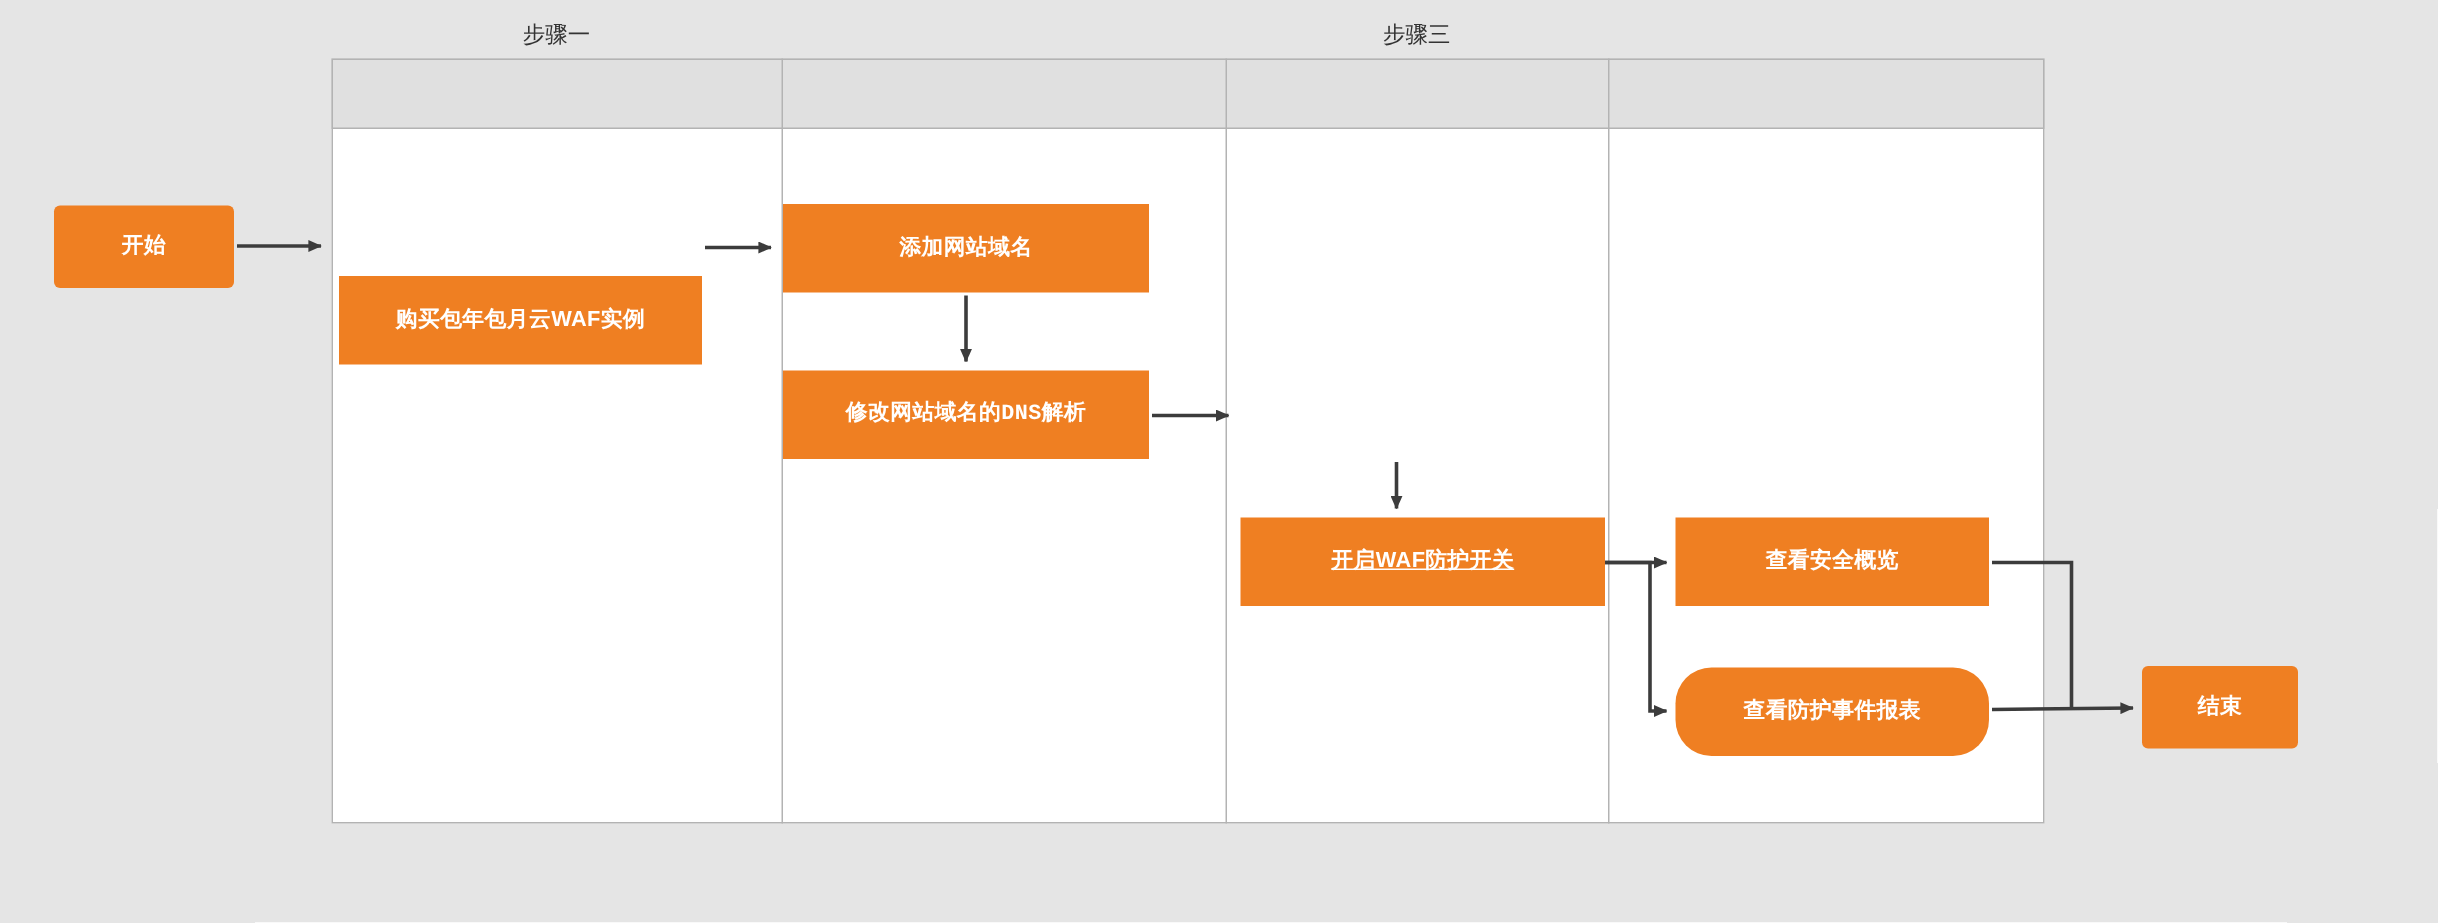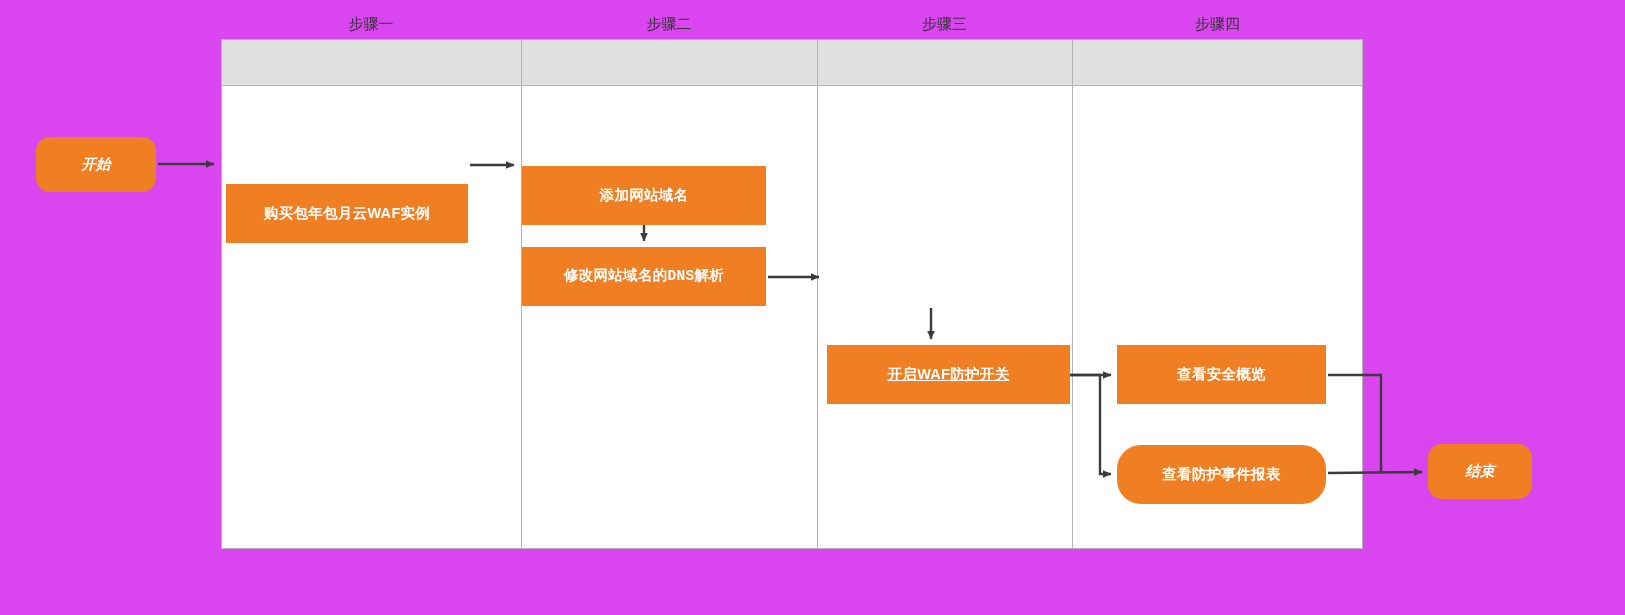--- a/index.html
+++ b/index.html
@@ -7,21 +7,21 @@
     padding: 0;
     background: #ffffff;
   }
   body {
     font-family: "Liberation Sans", "DejaVu Sans", sans-serif;
   }
   #canvas {
     position: relative;
     width: 1625px;
     height: 615px;
-    background: #d946ef;
+    background: #e5e5e5;
     overflow: hidden;
   }
 
   
   .lane-frame {
     position: absolute;
     left: 221px;
     top: 39px;
     width: 1142px;
     height: 510px;
@@ -67,22 +67,21 @@
     font-weight: bold;
     display: flex;
     align-items: center;
     justify-content: center;
     text-align: center;
     letter-spacing: 0.3px;
     box-sizing: border-box;
     line-height: 1.2;
   }
   .node.terminal {
-    border-radius: 14px;
-    font-style: italic;
+    border-radius: 4px;
   }
 
   
   .conn-svg {
     position: absolute;
     left: 0;
     top: 0;
     width: 1625px;
     height: 615px;
     pointer-events: none;
@@ -97,23 +96,21 @@
 </head>
 <body>
 
 <div id="canvas">
 
   <div class="lane-frame"></div>
 
   <div class="lane-header-row"></div>
 
   <div class="lane-header" style="left:221px;width:300px;">步骤一</div>
-  <div class="lane-header" style="left:521px;width:296px;">步骤二</div>
   <div class="lane-header" style="left:817px;width:255px;">步骤三</div>
-  <div class="lane-header" style="left:1072px;width:291px;">步骤四</div>
 
   <div class="lane-divider" style="left:521px;"></div>
   <div class="lane-divider" style="left:817px;"></div>
   <div class="lane-divider" style="left:1072px;"></div>
 
   <svg class="conn-svg" viewBox="0 0 1625 615">
     <defs>
       <marker id="arrowhead" markerWidth="9" markerHeight="8" refX="8.4" refY="4" orient="auto" markerUnits="userSpaceOnUse">
         <path d="M0,0 L9,4 L0,8 z" fill="#3c3c3c"></path>
       </marker>
@@ -130,21 +127,21 @@
   </svg>
 
   <div class="node terminal" style="left:36px;top:137px;width:120px;height:55px;">
     <span>开始</span>
   </div>
 
   <div class="node" style="left:226px;top:136px;width:242px;height:59px;margin-top:48px;">
     <span>购买包年包月云WAF实例</span>
   </div>
 
-  <div class="node" style="left:522px;top:136px;width:244px;height:59px;margin-top:30px;">
+  <div class="node" style="left:522px;top:136px;width:244px;height:59px;">
     <span>添加网站域名</span>
   </div>
 
   <div class="node" style="left:522px;top:247px;width:244px;height:59px;font-family:Liberation Mono, monospace;">
     <span>修改网站域名的DNS解析</span>
   </div>
 
 
   <div class="node" style="left:827px;top:345px;width:243px;height:59px;text-decoration:underline;">
     <span>开启WAF防护开关</span>

